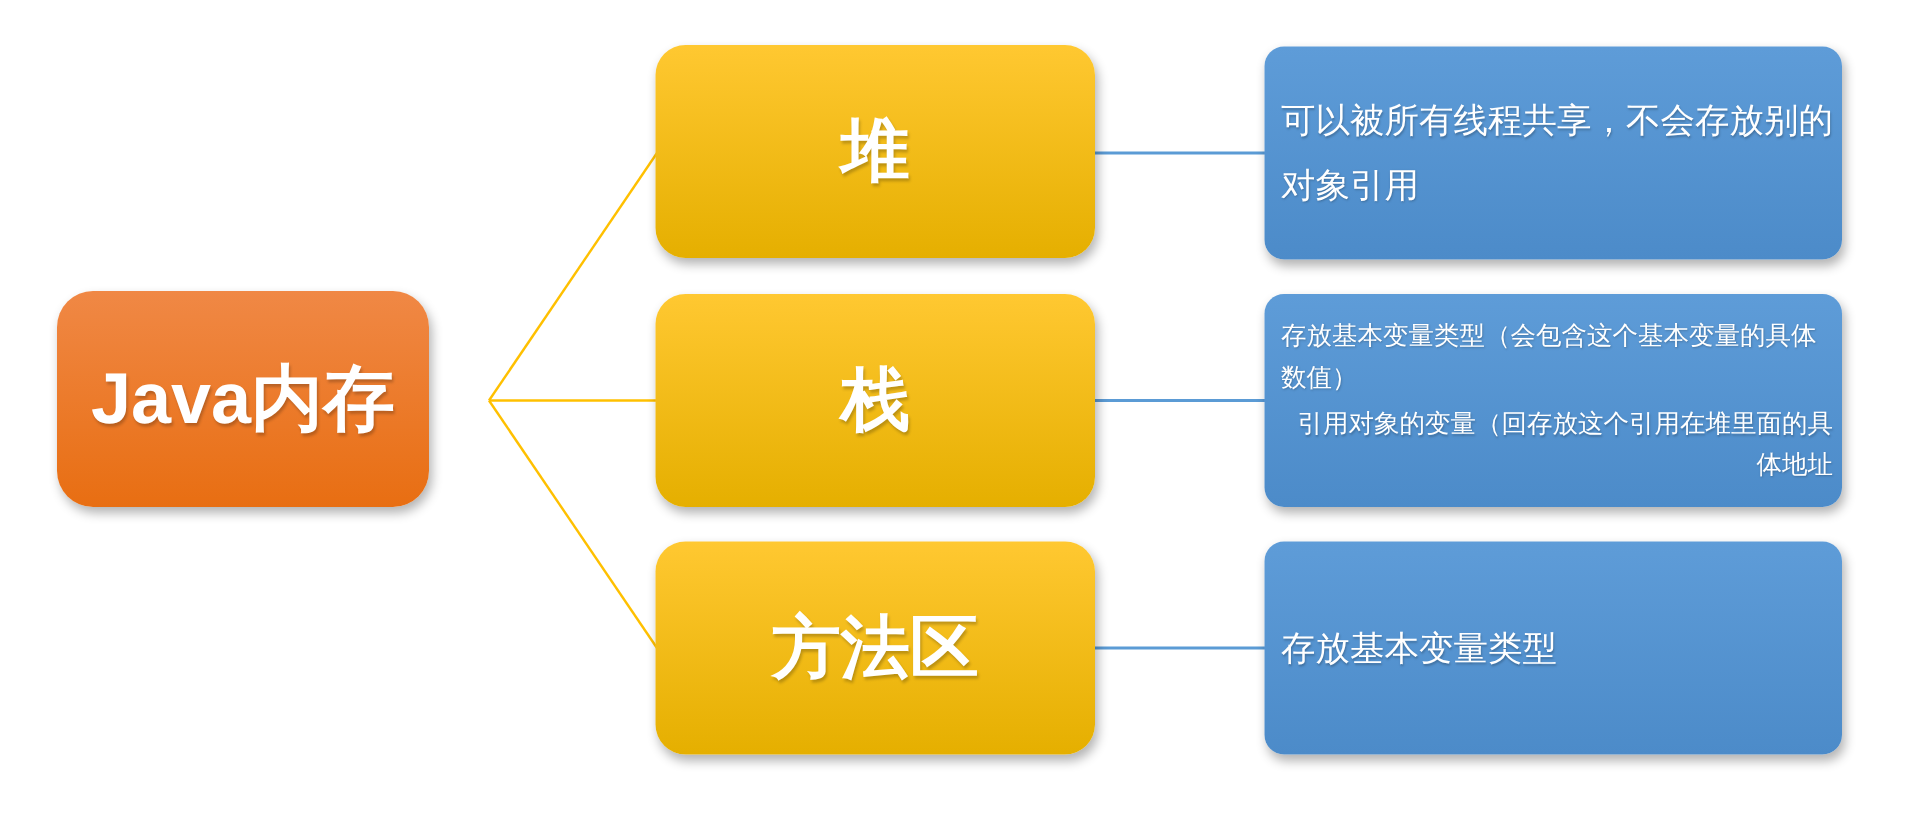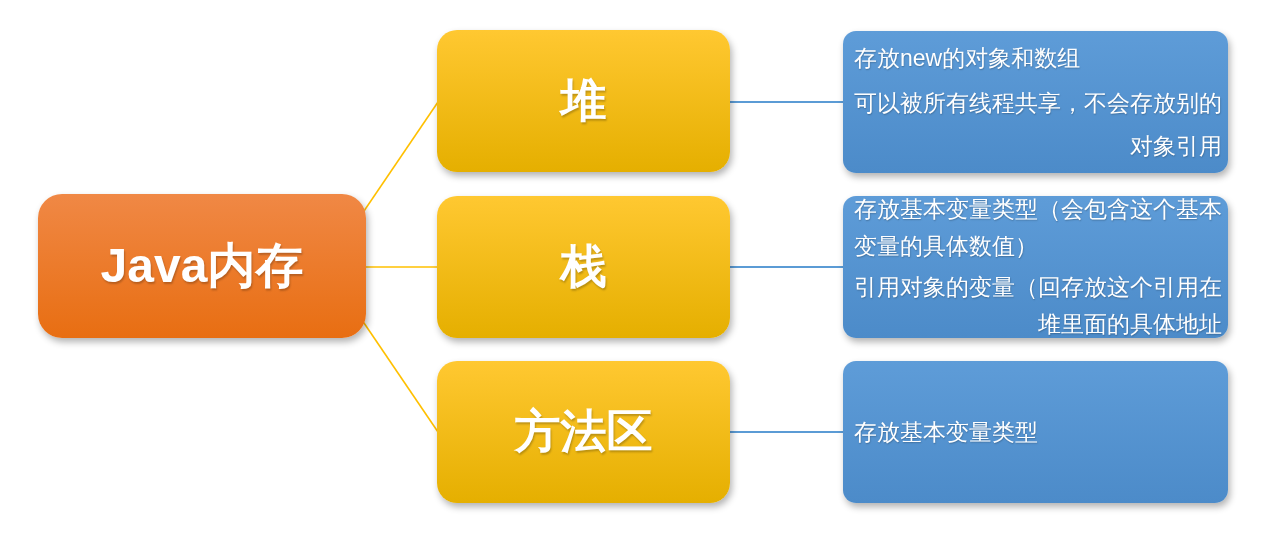--- a/index.html
+++ b/index.html
@@ -20,40 +20,40 @@
   line.blue { stroke:var(--detail-line); stroke-width:2px; }
 
   .node {
     position:absolute; display:flex; align-items:center; justify-content:center;
     color:var(--text); box-sizing:border-box;
     box-shadow:2px 4px 7px rgba(0,0,0,0.30);
   }
   .node .label { text-shadow:1px 2px 2px rgba(0,0,0,0.22); }
 
   .root {
-    left:38px; top:194px; width:328px; height:144px; border-radius:24px;
+    left:38px; top:194px; width:248px; height:144px; border-radius:24px;
     background:linear-gradient(180deg, var(--root-top), var(--root-bottom));
     font-size:48px; font-weight:bold;
   }
   .branch {
     left:437px; width:293px; height:142px; border-radius:20px;
     background:linear-gradient(180deg, var(--branch-top), var(--branch-bottom));
     font-size:46px; font-weight:bold;
   }
   .b0 { top:30px; } .b1 { top:196px; } .b2 { top:361px; }
 
   .detail {
     position:absolute; left:843px; width:385px; height:142px; border-radius:13px;
     background:linear-gradient(180deg, var(--detail-top), var(--detail-bottom));
     box-shadow:2px 4px 7px rgba(0,0,0,0.30); box-sizing:border-box;
     display:flex; flex-direction:column; justify-content:center;
     padding:6px 6px 6px 11px; color:var(--text);
     font-size:23px; line-height:1.85;
   }
-  .detail.tight { font-size:23px; line-height:1.62; }
+  .detail.tight { font-size:17px; line-height:1.62; }
   .d0 { top:31px; } .d1 { top:196px; } .d2 { top:361px; }
   .detail p { margin:0; text-shadow:0.5px 1px 1.5px rgba(0,0,0,0.25); }
   .detail p + p { margin-top:3px;text-align:right; }
 </style>
 </head>
 <body>
 
 <div class="canvas">
 
   <svg class="connectors" viewBox="0 0 1280 546" xmlns="http://www.w3.org/2000/svg">
@@ -73,21 +73,20 @@
     <span class="label">堆</span>
   </div>
   <div class="node branch b1">
     <span class="label">栈</span>
   </div>
   <div class="node branch b2">
     <span class="label">方法区</span>
   </div>
 
   <div class="detail d0">
-    <p>存放new的对象和数组</p>
     <p>可以被所有线程共享，不会存放别的对象引用</p>
   </div>
   <div class="detail tight d1">
     <p>存放基本变量类型（会包含这个基本变量的具体数值）</p>
     <p>引用对象的变量（回存放这个引用在堆里面的具体地址</p>
   </div>
   <div class="detail d2">
     <p>存放基本变量类型</p>
   </div>
 

